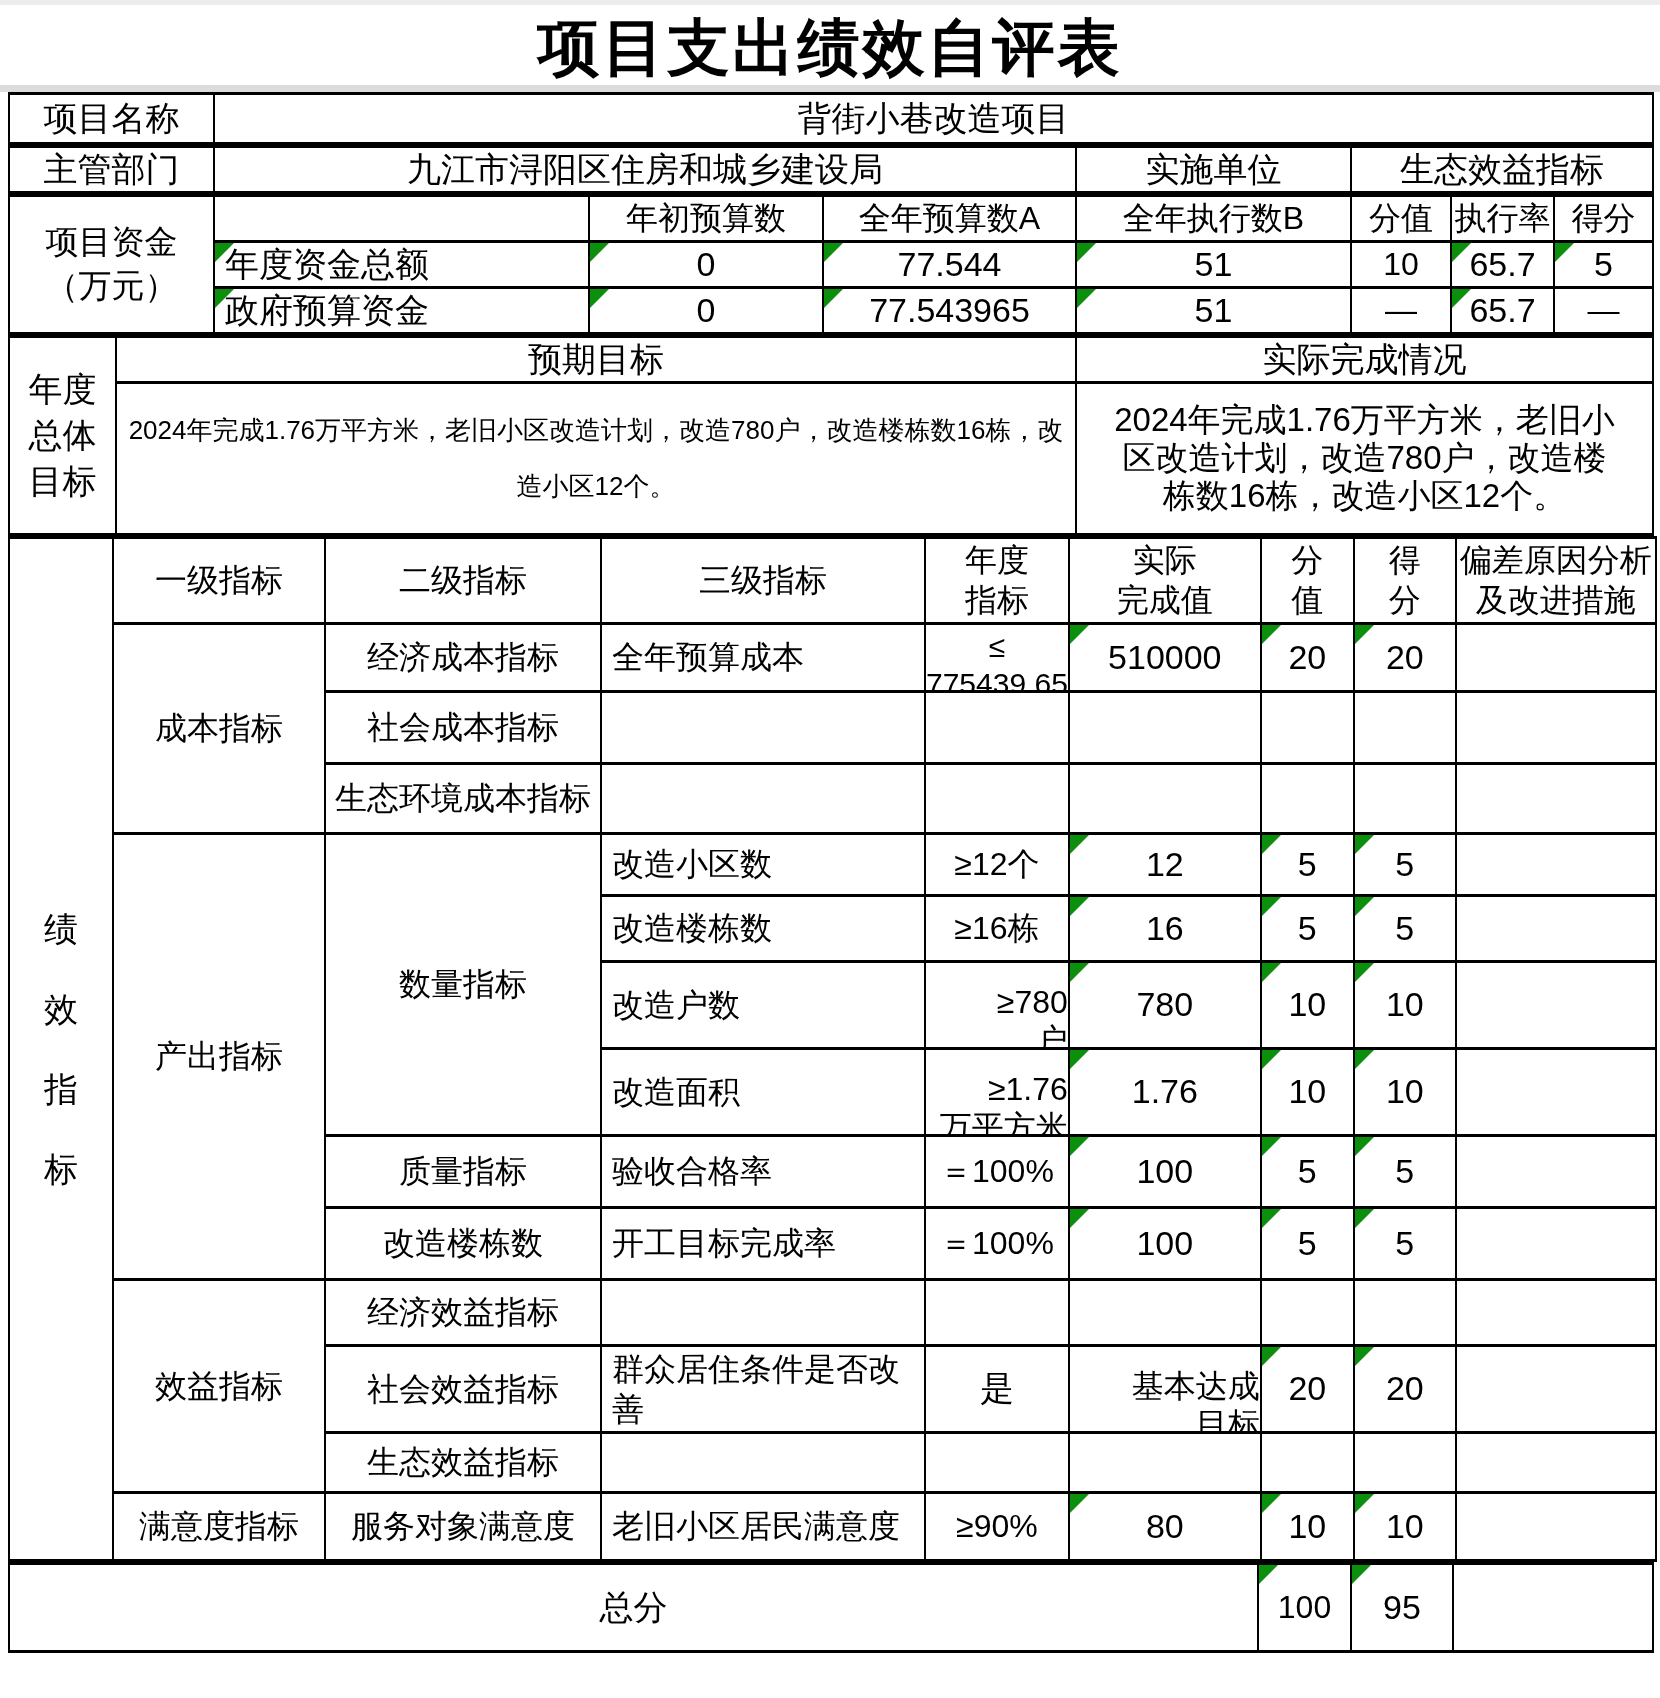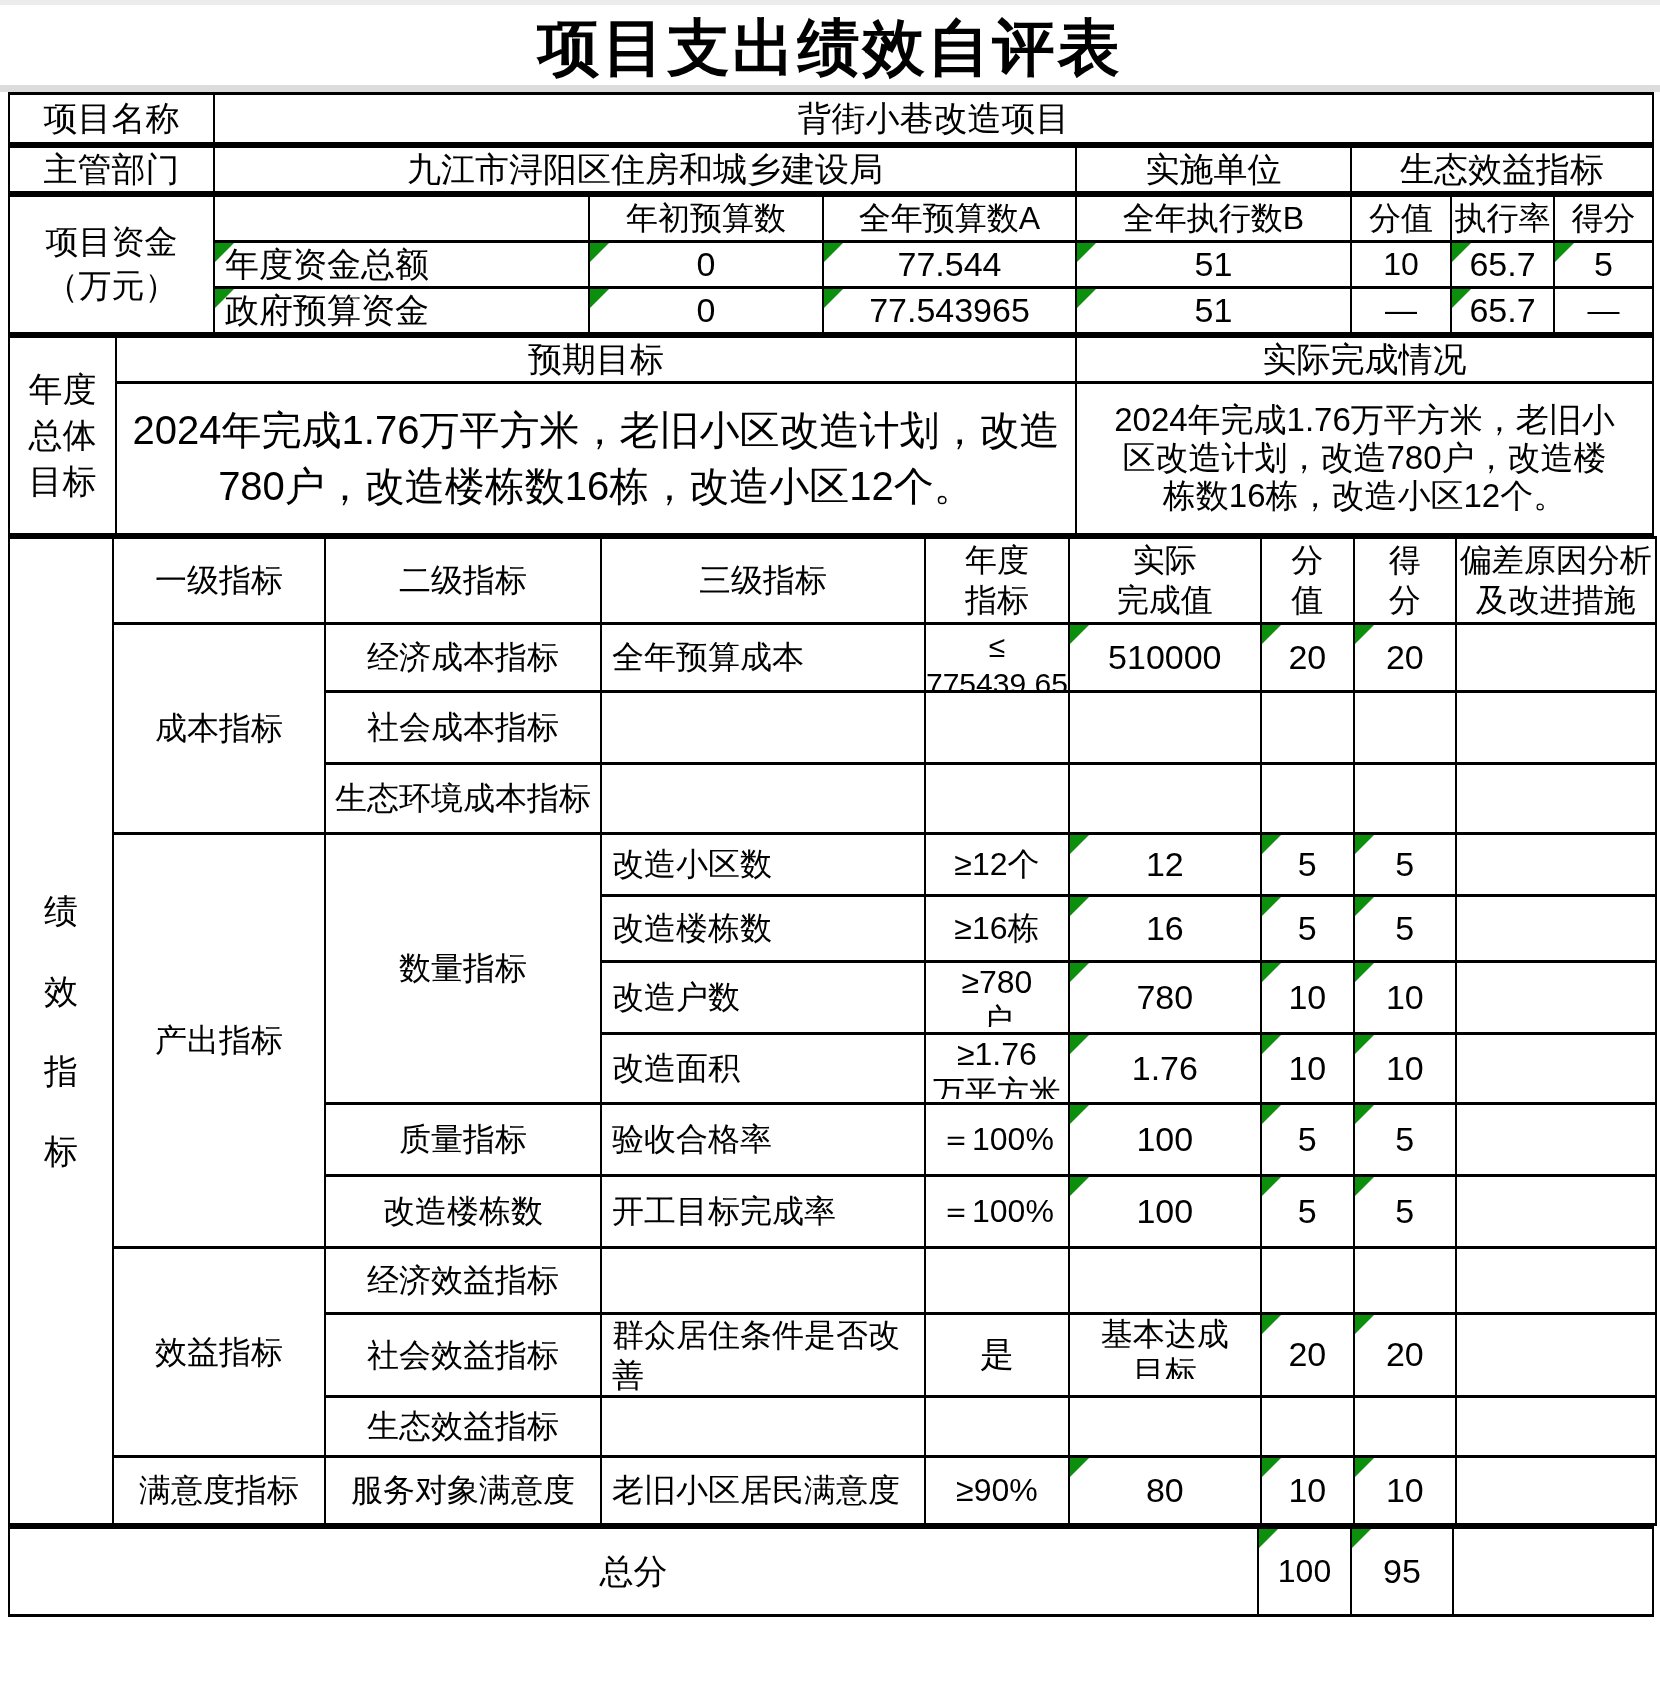--- a/index.html
+++ b/index.html
@@ -13,26 +13,26 @@
   table{border-collapse:collapse;table-layout:fixed;}
   td{border:2px solid #000;border-top-width:3px;border-bottom-width:3px;
      text-align:center;vertical-align:middle;font-size:32px;line-height:1.25;
      padding:0;position:relative;overflow:hidden;}
   .left{text-align:left;padding-left:10px;}
   .pre{white-space:pre-line;}
   .big{font-size:34px;}
   .vlabel{font-size:34px;line-height:80px;white-space:pre-line;}
   .goal-lab{font-size:34px;line-height:46px;white-space:pre-line;}
   .fund-lab{font-size:33px;line-height:44px;white-space:pre-line;}
-  .goaltxt{font-size:40px;line-height:56px;white-space:pre-line;padding:0 6px;}
+  .goaltxt{font-size:26px;line-height:56px;white-space:pre-line;padding:0 6px;}
   .goaltxt2{font-size:33px;line-height:38px;white-space:pre-line;padding:0 4px;}
   .clipwrap{display:block;overflow:hidden;white-space:pre-line;margin:0 auto;}
   .vtop{vertical-align:top;}
   .h60{height:62px;line-height:37px;font-size:30px;margin-top:3px;}
-  .h62{height:64px;line-height:38px;font-size:32px;margin-top:0;}
+  .h62{height:64px;line-height:38px;font-size:32px;margin-top:20px;text-align:right;}
   .tri{position:absolute;top:0;left:0;width:0;height:0;
        border-top:19px solid #0c8f0c;border-right:19px solid transparent;}
   .num{font-size:34px;}
   .hdr{font-size:32px;margin-top:31px;}
 </style>
 </head>
 <body>
 
 <div class="page">
 

